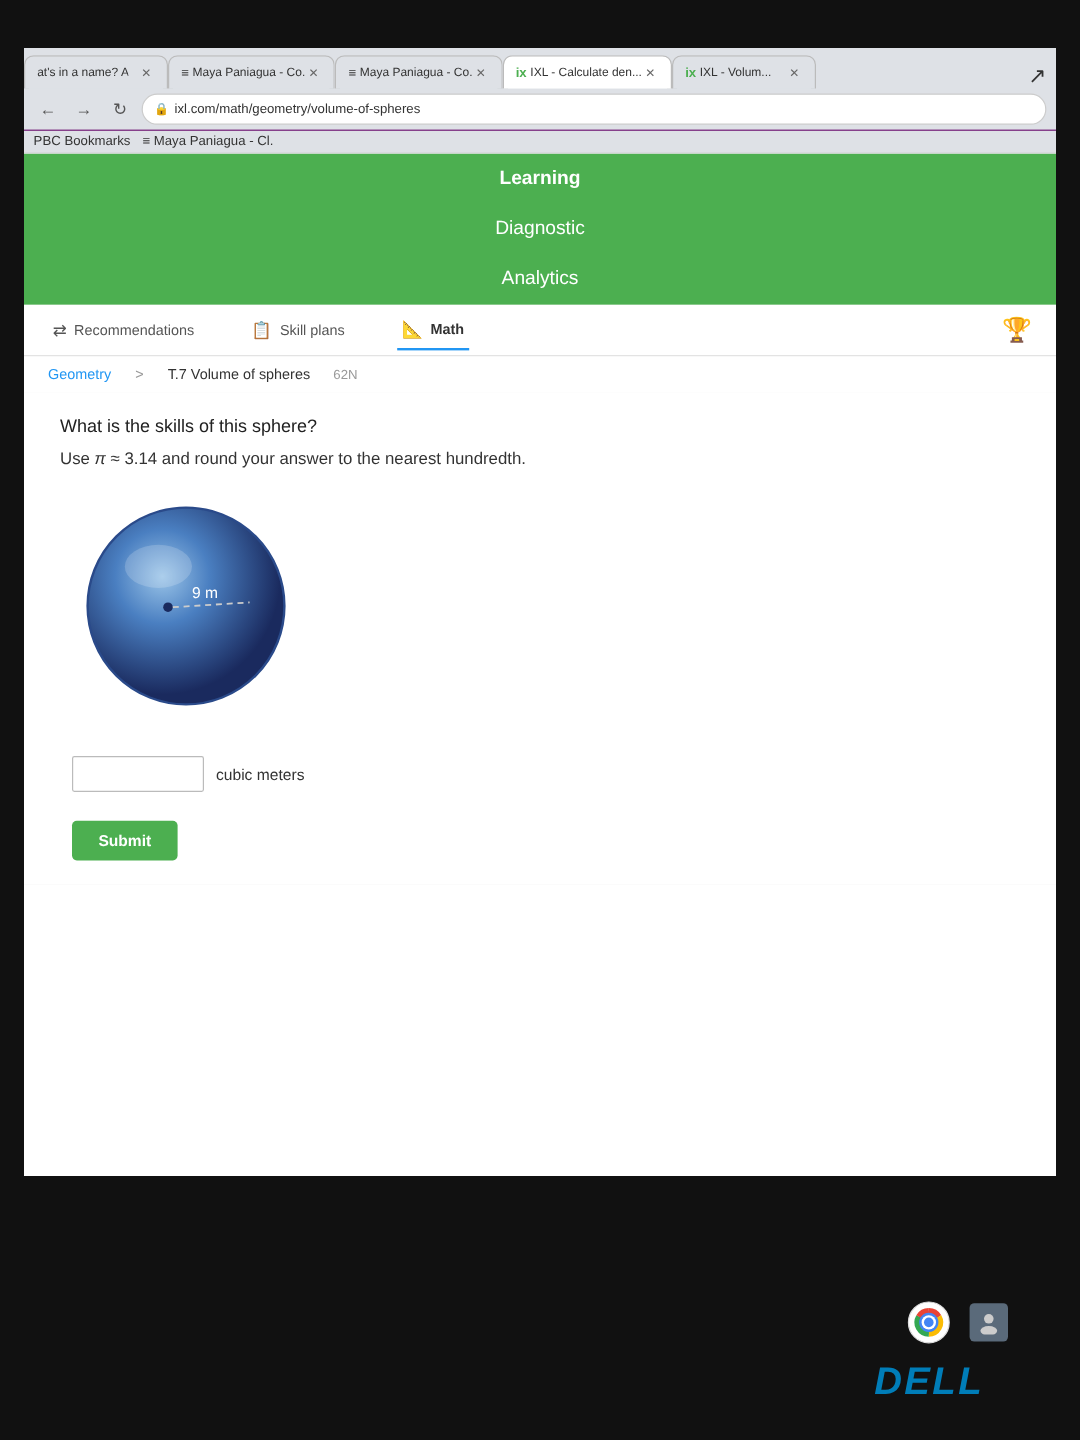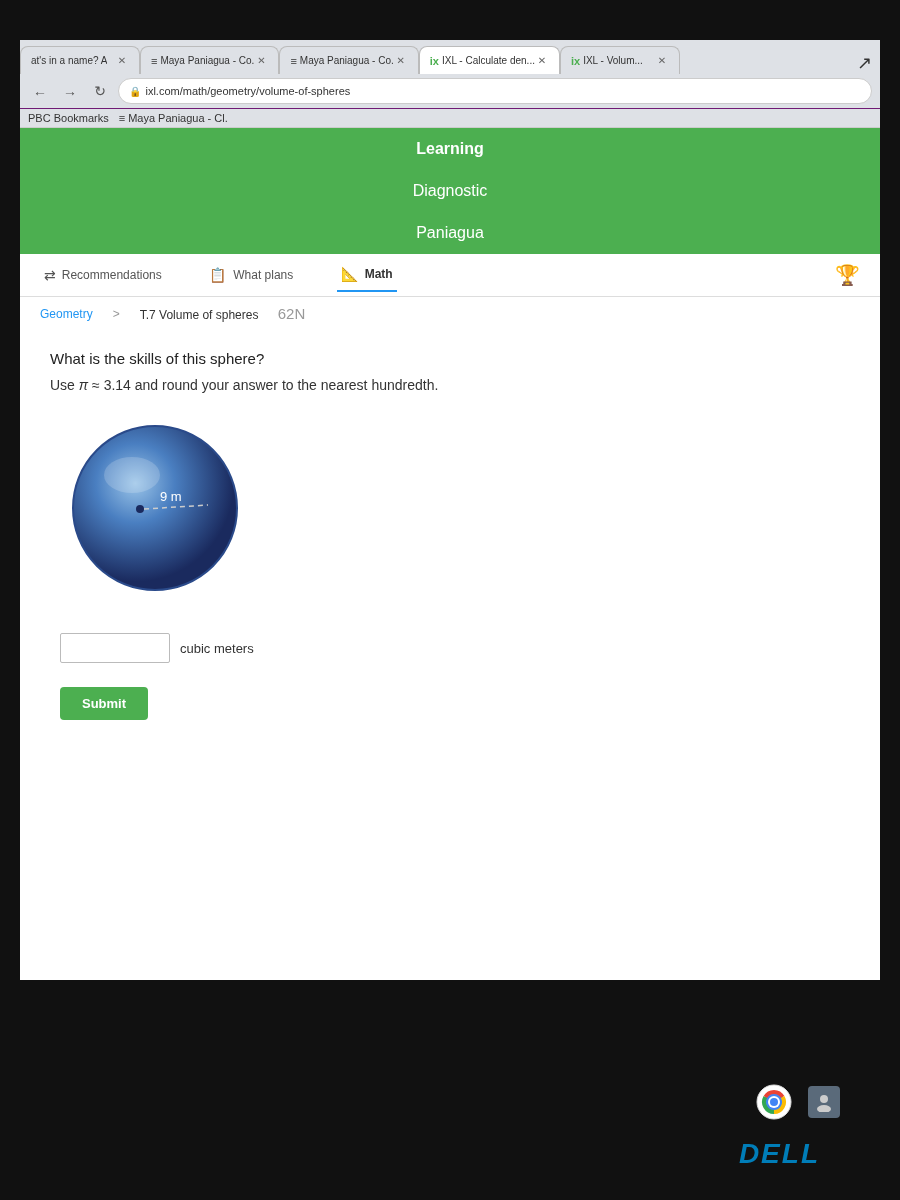--- a/index.html
+++ b/index.html
@@ -255,21 +255,21 @@
     .breadcrumb-sep {
       color: #999;
     }
 
     .breadcrumb-current {
       color: #333;
     }
 
     .skill-code {
       color: #999;
-      font-size: 15px;
+      font-size: 11px;
       padding-left: 12px;
     }
 
     
     .question-area {
       padding: 20px 30px;
       background: #fff;
     }
 
     .question-text {
@@ -341,21 +341,21 @@
       right: 60px;
       display: flex;
       align-items: center;
       gap: 16px;
     }
 
     .dell-logo {
       position: absolute;
       bottom: 30px;
       right: 80px;
-      font-size: 28px;
+      font-size: 32px;
       font-weight: bold;
       color: #007db8;
       letter-spacing: 2px;
       font-style: italic;
     }
 
     .pi-symbol {
       font-style: italic;
     }
   </style>
@@ -422,32 +422,32 @@
 
 
       <div class="ixl-nav">
         <div class="ixl-nav-item active">
           <span>Learning</span>
         </div>
         <div class="ixl-nav-item">
           <span>Diagnostic</span>
         </div>
         <div class="ixl-nav-item">
-          <span>Paniagua</span>
+          <span>Analytics</span>
         </div>
       </div>
 
       <div class="ixl-subnav">
         <div class="subnav-item">
           <span style="font-size:14px;">⇄</span>
           <span>Recommendations</span>
         </div>
         <div class="subnav-item">
           <span style="font-size:14px;">📋</span>
-          <span>What plans</span>
+          <span>Skill plans</span>
         </div>
         <div class="subnav-item active-tab">
           <span style="font-size:14px;color:#4caf50;">📐</span>
           <span style="font-weight:bold;">Math</span>
         </div>
         <div style="margin-left:auto;">
           <span style="font-size:20px;color:#ffa500;">🏆</span>
         </div>
       </div>
 

